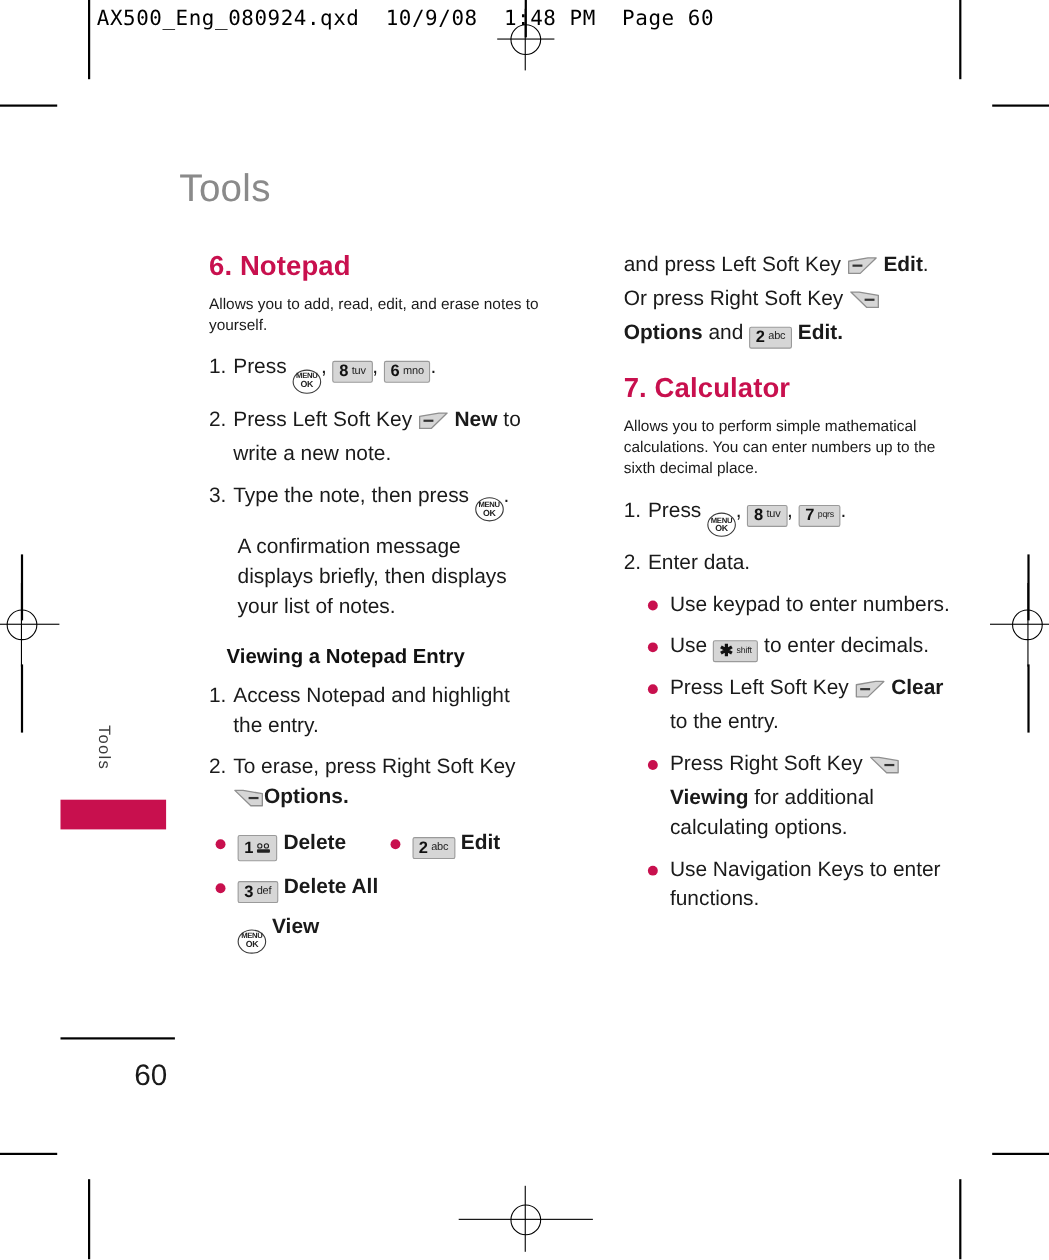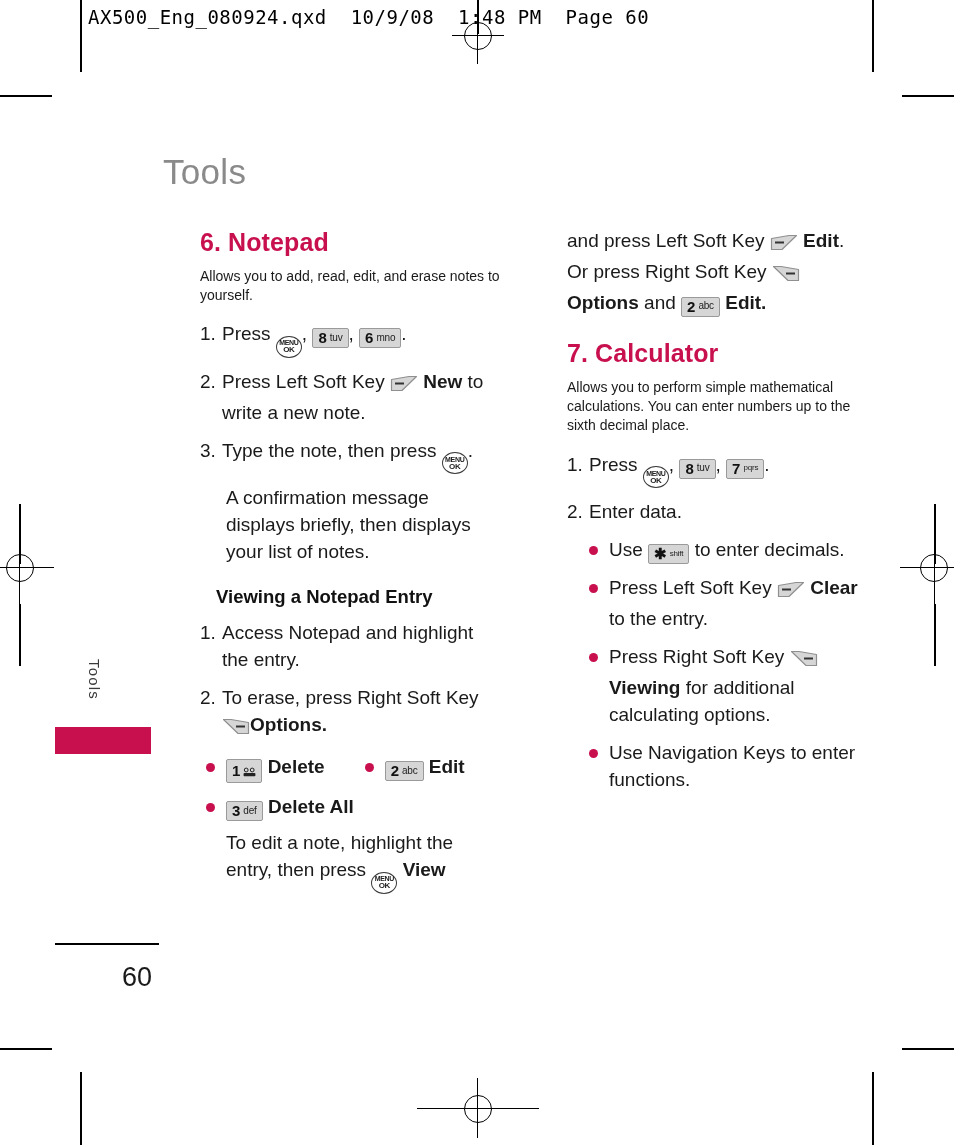--- a/index.html
+++ b/index.html
@@ -36,21 +36,21 @@
   
   .page { position: absolute; left: 0; top: 0; width: 954px; height: 1145px; }
 
   .chapter-title {
     position: absolute; left: 163px; top: 152px;
     font-size: 35px; color: #8a8a8a; font-weight: 400;
     letter-spacing: 0.3px;
   }
 
   .col { position: absolute; top: 228px; }
-  .col-left  { left: 200px; width: 300px; }
+  .col-left  { left: 190px; width: 300px; }
   .col-right { left: 567px; width: 300px; }
 
   h2.sec {
     margin: 0 0 10px 0;
     font-size: 25px; font-weight: 700; color: #c8104e;
     letter-spacing: 0.1px; line-height: 1.15;
   }
   .intro {
     margin: 0 0 16px 0; font-size: 14px; line-height: 1.38; color: #1a1a1a;
   }
@@ -288,21 +288,20 @@
       <li>
         <span class="key">
           <span class="kd">3</span>
           <span class="kl">def</span>
         </span>
         <b>Delete All</b>
       </li>
     </ul>
 
     <p class="note tight">
-      <span>To edit a note, highlight the entry, then press</span>
       <span class="menuok">
         <span class="m1">MENU</span>
         <span class="m2">OK</span>
       </span>
       <b>View</b>
     </p>
   </div>
 
   <div class="col col-right">
 
@@ -352,20 +351,23 @@
       </span>
     </div>
 
     <div class="step">
       <span class="step-num">2.</span>
       <span class="step-body">Enter data.</span>
     </div>
 
     <ul class="bullets" style="margin-left:16px;">
       <li>
+        <span>Use keypad to enter numbers.</span>
+      </li>
+      <li>
         <span>Use</span>
         <span class="key">
           <span class="kd">✱</span>
           <span class="kl small">shift</span>
         </span>
         <span>to enter decimals.</span>
       </li>
       <li>
         <span>Press Left Soft Key</span>
         <span class="softkey">

